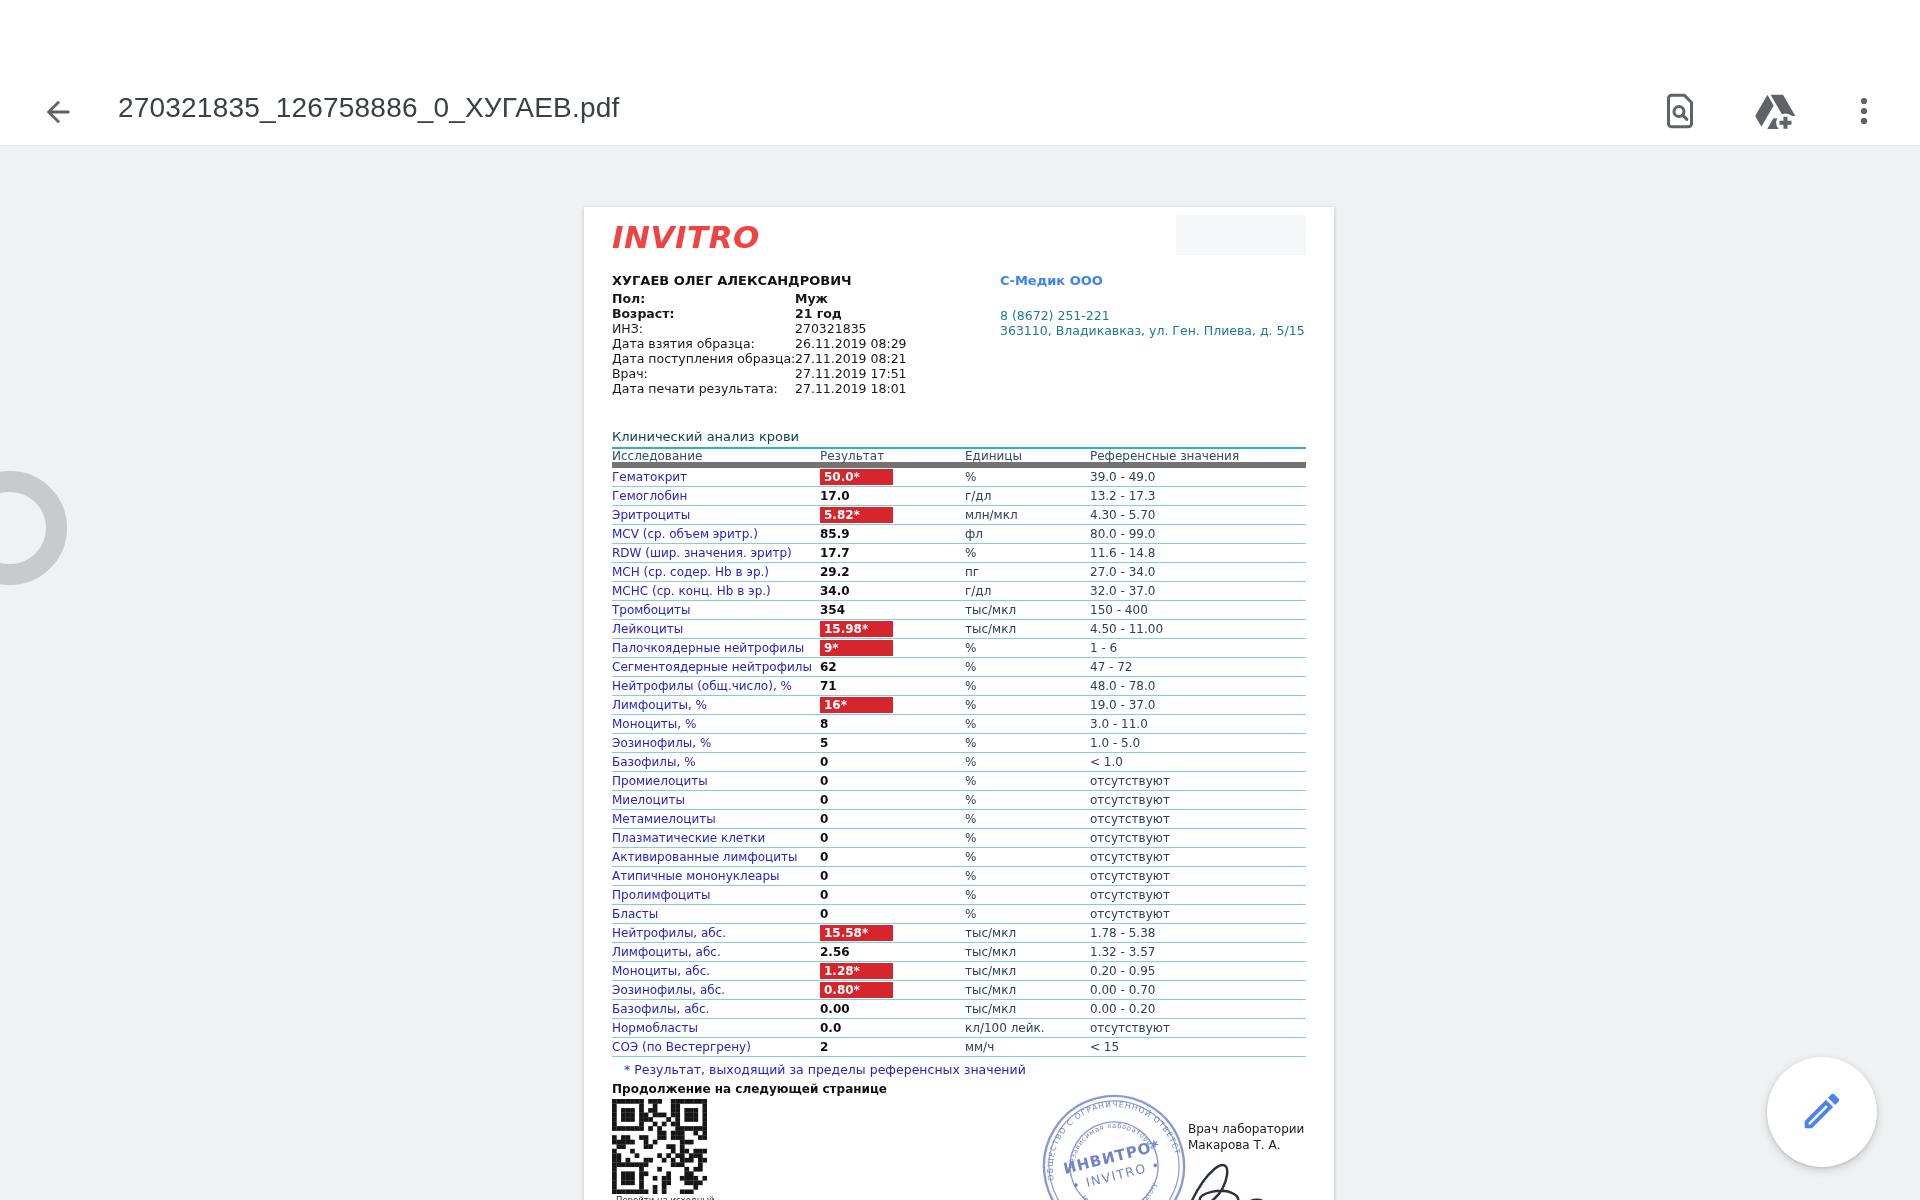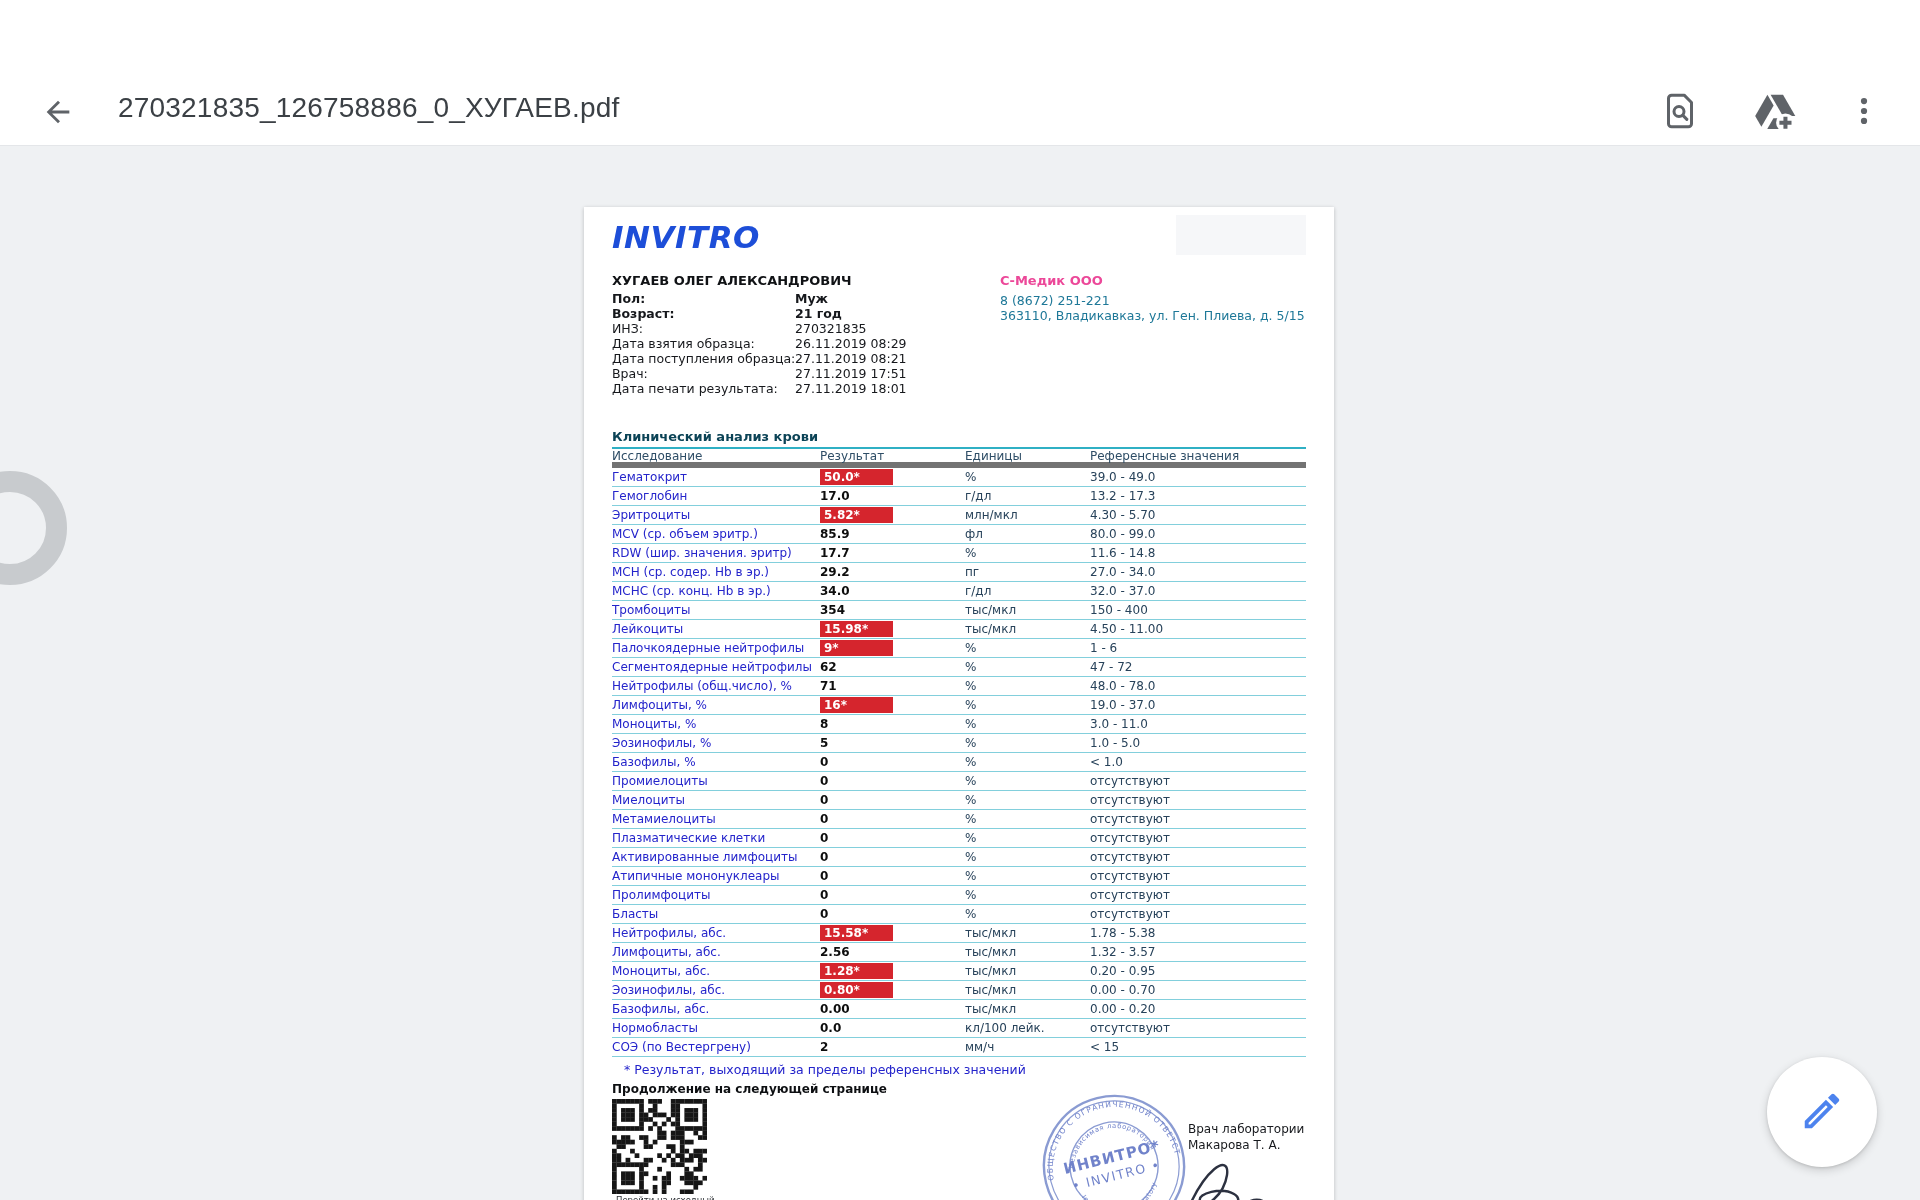--- a/index.html
+++ b/index.html
@@ -15,32 +15,32 @@
   .tb-icon{position:absolute;top:88px;width:48px;height:48px;border:none;background:transparent;
            display:flex;align-items:center;justify-content:center;cursor:pointer;padding:0;}
   .tb-find{left:1656px;} .tb-drive{left:1751px;} .tb-more{left:1840px;}
   
   .scroll-ring{position:absolute;left:-47px;top:471px;width:72px;height:72px;border:21px solid #c8cbce;
                border-radius:50%;z-index:4;}
   
   .page{position:absolute;left:584px;top:207px;width:750px;height:1100px;background:#ffffff;
         box-shadow:0 1px 4px rgba(0,0,0,.22);z-index:2;}
   .logo{position:absolute;left:28px;top:12px;font-size:31px;font-style:italic;font-weight:800;
-        color:#1d4ed8;letter-spacing:.5px;}
+        color:#ef4444;letter-spacing:.5px;}
   .scan-artifact{position:absolute;left:592px;top:8px;width:130px;height:40px;background:#f6f7f9;}
   .patient-name{position:absolute;left:28px;top:66px;font-size:13px;font-weight:bold;color:#101215;}
   .patient-rows{position:absolute;left:28px;top:84px;width:380px;font-size:12.5px;color:#16181c;}
   .p-row{height:15px;line-height:15px;white-space:nowrap;}
   .p-row .lab{display:inline-block;width:183px;}
   .p-row.b{font-weight:bold;}
   .clinic{position:absolute;left:416px;top:66px;font-size:12.5px;line-height:15.5px;white-space:nowrap;}
-  .clinic .cname{font-size:13px;font-weight:bold;color:#ec4899;margin-bottom:4px;}
+  .clinic .cname{font-size:13px;font-weight:bold;color:#3b82f6;margin-bottom:19px;}
   .clinic .cline{color:#1e7898;}
   
-  .section-title{position:absolute;left:28px;top:222px;font-size:13px;font-weight:bold;color:#0b4356;}
+  .section-title{position:absolute;left:28px;top:222px;font-size:13px;font-weight:normal;color:#0b4356;}
   .rtable{position:absolute;left:28px;top:240px;width:694px;border-top:2px solid #2fb0c4;}
   .t-head,.t-row{display:grid;grid-template-columns:208px 145px 125px 1fr;align-items:center;
                  height:19px;box-sizing:border-box;}
   .t-head{border-bottom:6px solid #737373;color:#2e4d66;font-size:12px;}
   .t-row{border-bottom:1px solid #82cfdc;font-size:12px;}
   .c-name{color:#2424cb;white-space:nowrap;overflow:hidden;}
   .c-res{font-weight:bold;color:#0d0d0d;white-space:nowrap;}
   .c-res .flag{display:inline-block;width:73px;box-sizing:border-box;padding-left:4px;background:#d5252d;
                color:#ffffff;height:16px;line-height:16px;}
   .c-units,.c-ref{color:#27425a;white-space:nowrap;}

